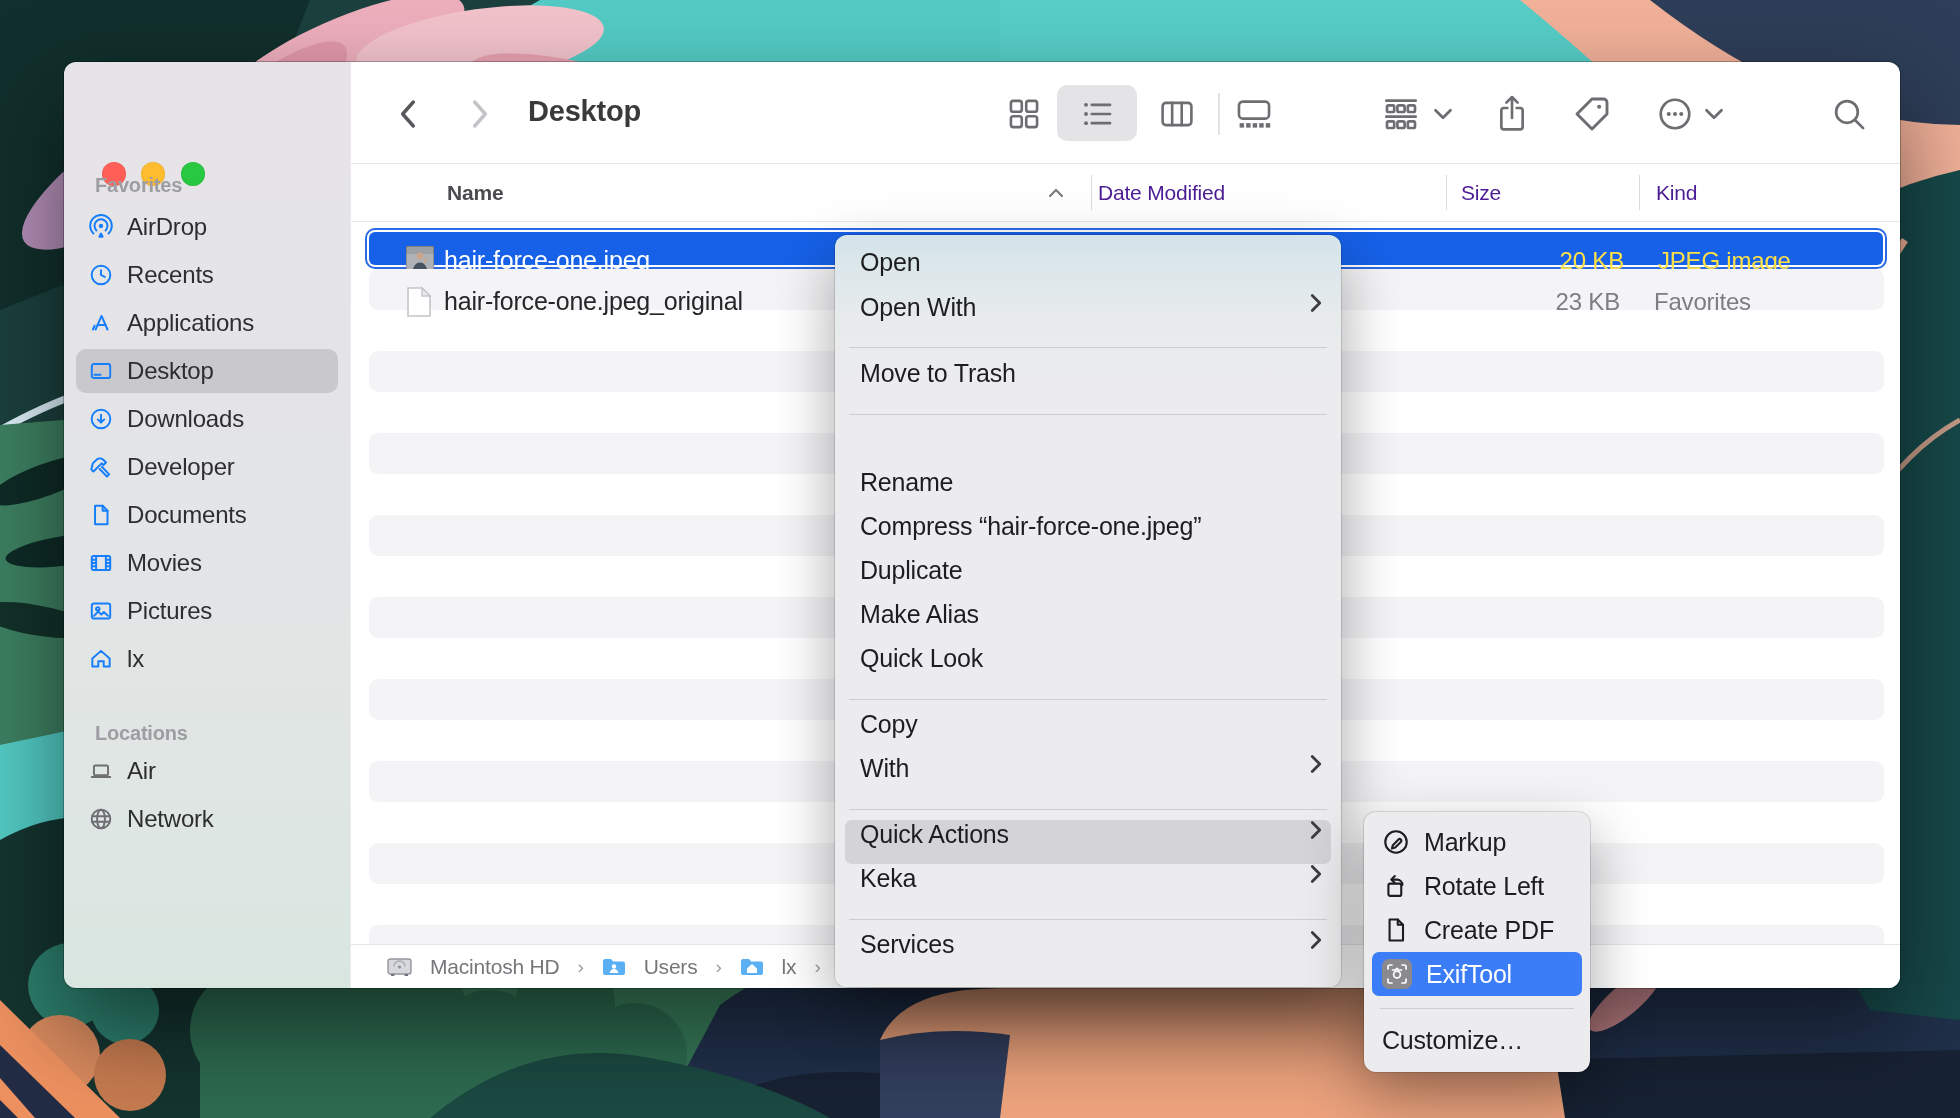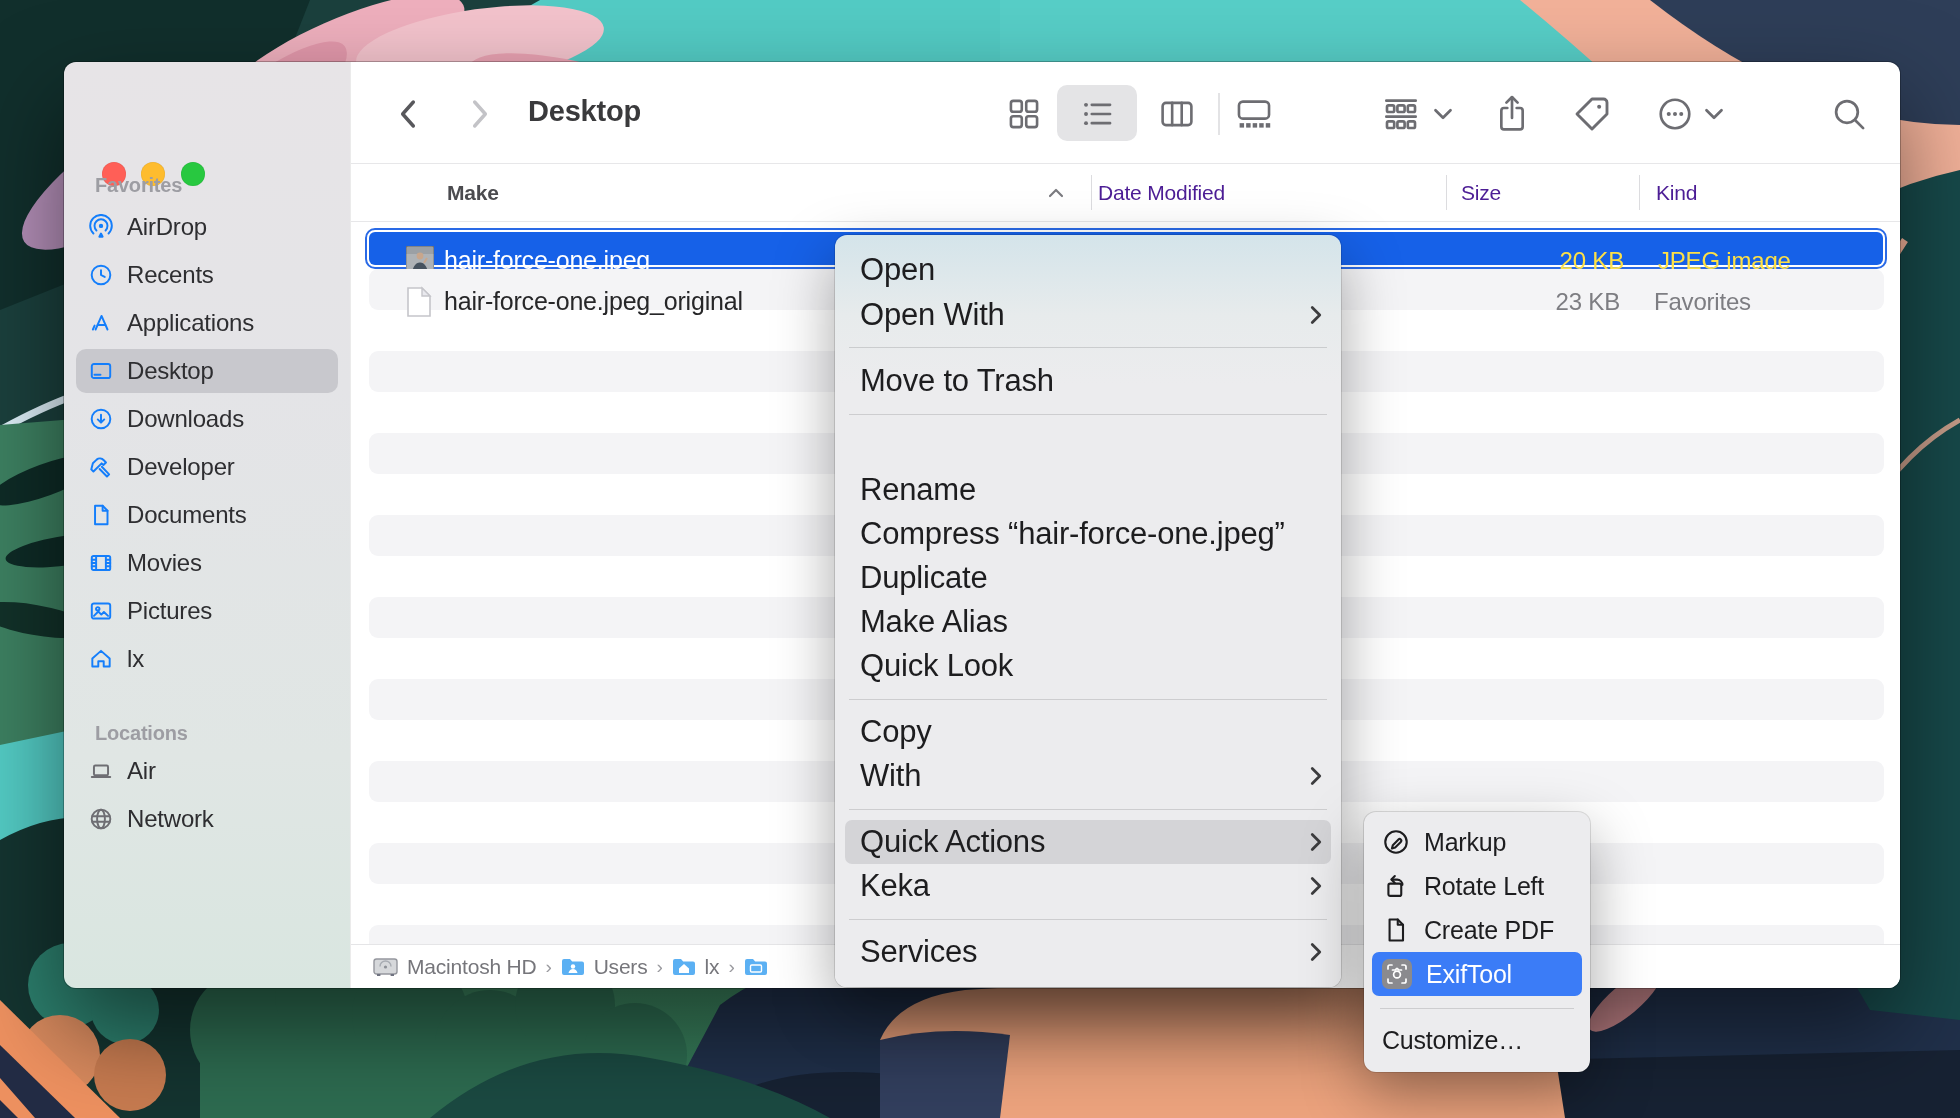--- a/index.html
+++ b/index.html
@@ -46,31 +46,31 @@
            border:2px solid #2a6ae6;background:#fff;box-sizing:border-box;}
   #row-sel-fill{position:absolute;inset:2px;background:#1661e8;border-radius:6px;}
   .cell{position:absolute;top:12px;height:100%;display:flex;align-items:center;font-size:25px;}
   .fname{color:#262628;}
   .fmeta{color:#7d7d82;font-size:24px;}
   #row-sel .fname{color:#fff;}
   #row-sel .fmeta{color:#fde047;}
 
   
   #pathbar{position:absolute;left:0;right:0;top:882px;height:44px;background:#fff;border-top:1px solid #e5e5e7;
-           display:flex;align-items:center;padding-left:22px;gap:9px;font-size:21px;color:#76767b;}
+           display:flex;align-items:center;padding-left:36px;gap:18px;font-size:21px;color:#76767b;}
   .pb-chev{color:#9a9a9f;font-size:19px;}
 
   
   .menu{position:absolute;border-radius:12px;
         box-shadow:0 22px 60px rgba(0,0,0,.35),0 0 0 1px rgba(0,0,0,.12);}
   #ctxmenu{left:835px;top:235px;width:506px;height:752px;z-index:10;
            background:linear-gradient(180deg,#d4e4ea 0px,#e7ebec 80px,#ececee 150px,#ececee 100%);}
   #submenu{left:1344px;top:812px;width:226px;height:260px;z-index:11;background:#ececee;margin-left:20px;}
-  .cm-item{position:absolute;left:0;width:100%;height:44px;display:flex;align-items:center;
-           font-size:31px;color:#1d1d1f;}
+  .cm-item{position:absolute;left:0;width:100%;height:44px;display:flex;align-items:flex-start;
+           font-size:25px;color:#1d1d1f;}
   .cm-item .lbl{margin-left:25px;}
   .cm-chev{position:absolute;right:18px;}
   .cm-sep{position:absolute;left:14px;right:14px;height:1px;background:rgba(0,0,0,.13);}
   .cm-hl{position:absolute;left:10px;right:10px;border-radius:7px;background:#d4d4d7;}
   .sm-item{position:absolute;left:0;width:100%;height:44px;display:flex;align-items:center;gap:14px;
            font-size:25px;color:#1d1d1f;padding-left:18px;box-sizing:border-box;}
   .sm-hl{position:absolute;left:8px;right:8px;top:140px;height:44px;border-radius:7px;background:#3b7cf7;}
   .mi{stroke:#1d1d1f;fill:none;stroke-width:1.8;stroke-linecap:round;stroke-linejoin:round;}
 </style>
 </head>
@@ -391,21 +391,21 @@
     <div class="tbtn" style="left:1477px;width:42px">
       <svg width="38" height="38" viewBox="0 0 28 28">
           <g class="ti">
             <circle cx="12.5" cy="12.5" r="8"></circle>
             <path d="M18.4 18.4l6 6"></path>
           </g>
         </svg>
     </div>
 
     <div id="colhdr">
-      <div class="collbl" style="left:96px;color:#4b4b4f;font-weight:600">Make</div>
+      <div class="collbl" style="left:96px;color:#4b4b4f;font-weight:600">Name</div>
       <div class="collbl" style="left:696px">
         <svg width="18" height="12" viewBox="0 0 18 12">
             <path d="M3 9l6-6 6 6" fill="none" stroke="#7b7b80" stroke-width="2.2" stroke-linecap="round" stroke-linejoin="round"></path>
           </svg>
       </div>
       <div class="coldiv" style="left:740px"></div>
       <div class="collbl" style="left:747px">Date Modified</div>
       <div class="coldiv" style="left:1095px"></div>
       <div class="collbl" style="left:1110px">Size</div>
       <div class="coldiv" style="left:1288px"></div>

